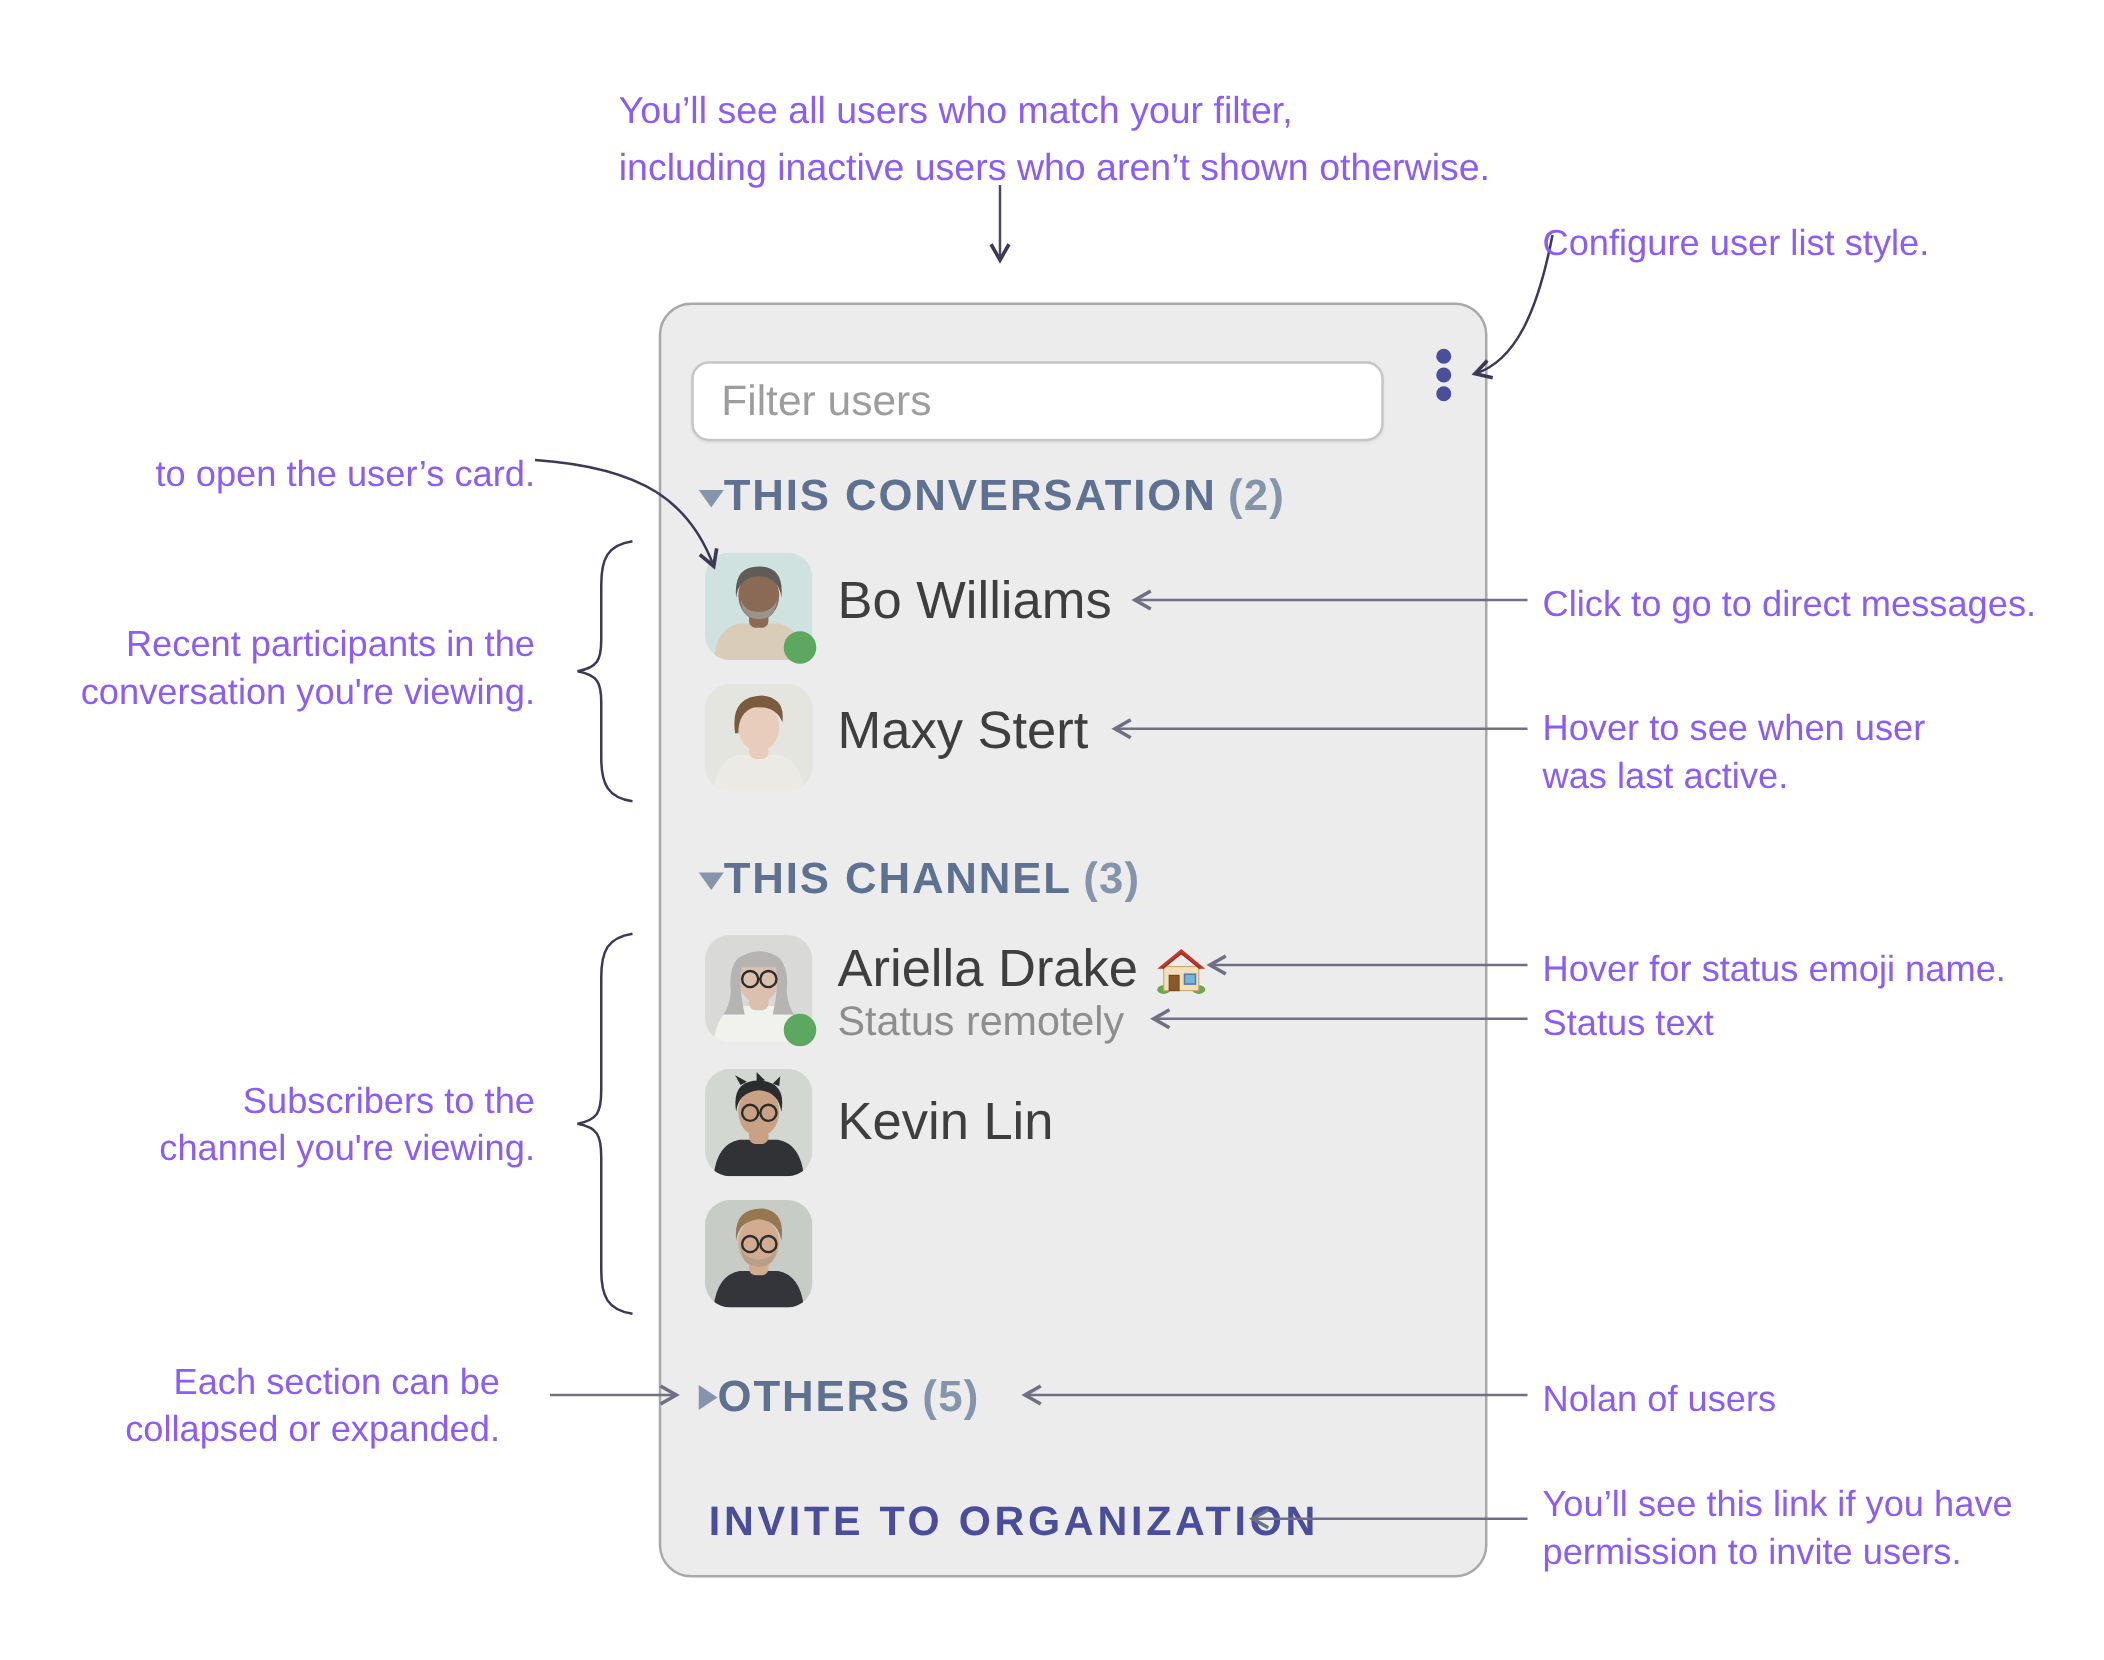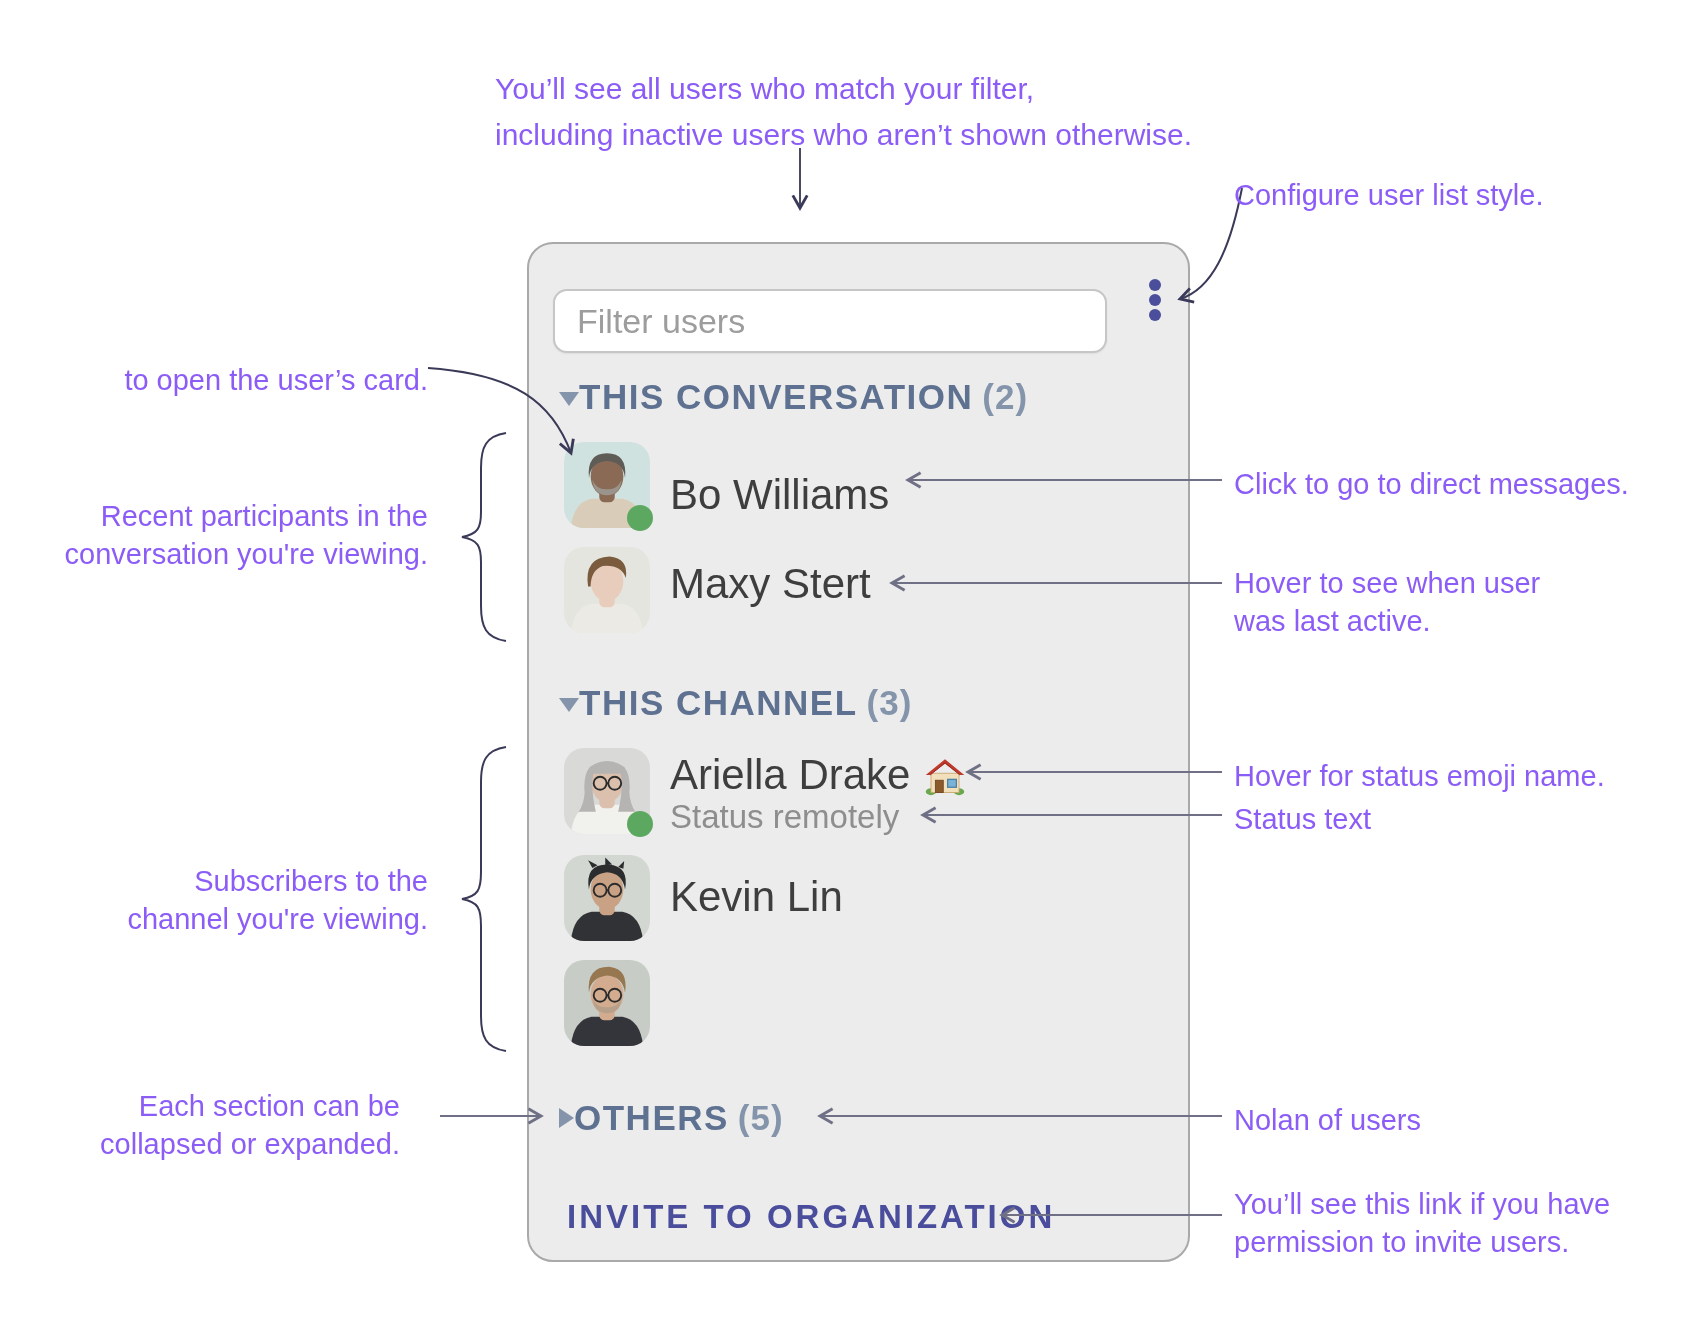--- a/index.html
+++ b/index.html
@@ -49,21 +49,21 @@
   #sec-others{top:854px;}
 
   .avatar{position:absolute;left:35px;width:86px;height:86px;cursor:pointer;}
   .avatar svg{width:86px;height:86px;border-radius:20px;display:block;}
   .presence{position:absolute;right:-3px;bottom:-3px;width:26px;height:26px;
             border-radius:50%;background:#5ca860;}
   .uname{position:absolute;left:141px;transform:translateY(-50%);font-size:42px;
          color:#3e3e3e;white-space:nowrap;display:flex;align-items:center;cursor:pointer;}
   .ustatus{position:absolute;left:141px;transform:translateY(-50%);font-size:33px;
          color:#8e8e8e;white-space:nowrap;}
-  #avatar-bo{top:198px;}   #name-bo{top:236px;margin-top:15px;}
+  #avatar-bo{top:198px;}   #name-bo{top:236px;}
   #avatar-maxy{top:303px;} #name-maxy{top:340px;}
   #avatar-ariella{top:504px;} #name-ariella{top:531px;} #status-ariella{top:573px;}
   #avatar-kevin{top:611px;}   #name-kevin{top:653px;}
   #avatar-nolan{top:716px;}   #name-nolan{top:758px;}
   .emoji{margin-left:14px;width:42px;height:42px;}
 
   #invite-link{position:absolute;left:38px;top:973px;transform:translateY(-50%);
          font-size:33px;font-weight:bold;letter-spacing:3px;color:#4a4d9c;
          white-space:nowrap;cursor:pointer;}
 

